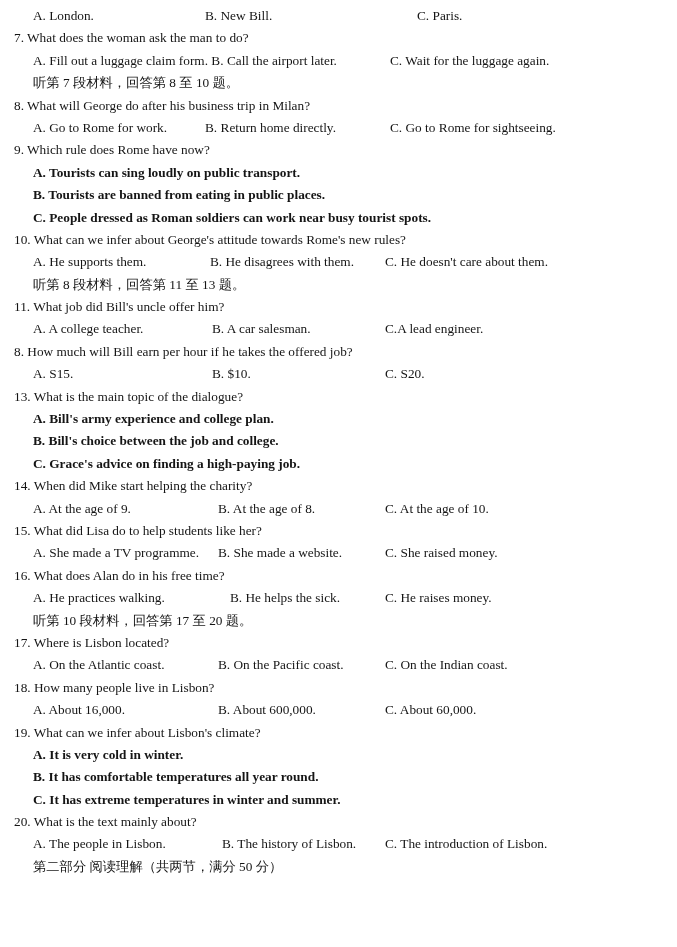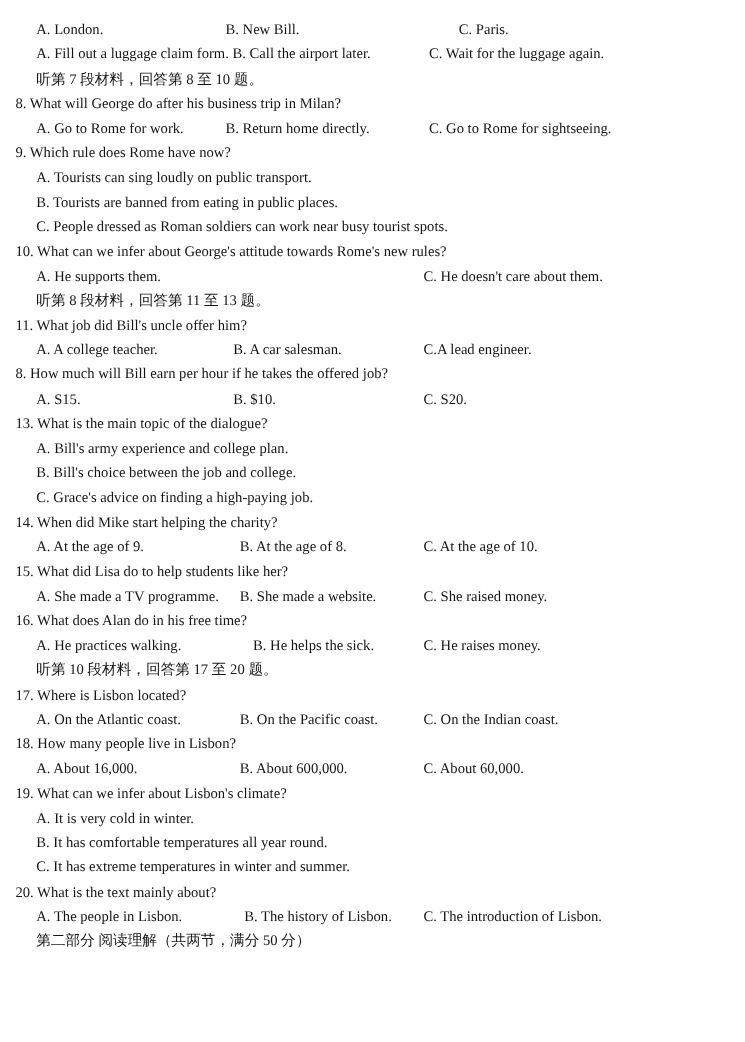--- a/index.html
+++ b/index.html
@@ -11,30 +11,30 @@
     position: relative;
     width: 677px;
     height: 947px;
     background: #ffffff;
     font-family: "Liberation Serif", "DejaVu Serif", serif;
     font-size: 13.3px;
     color: #151515;
     overflow: hidden;
   }
   .doc {
-    padding-top: 16px;
+    padding-top: 5px;
   }
   .row {
     position: relative;
     height: 22.4px;
     line-height: 22.4px;
     white-space: nowrap;
   }
   .q   { padding-left: 14px; }   
-  .opt1{ padding-left: 33px; }   
+  .opt1{ padding-left: 33px; font-weight: bold; }   
   .cn  { padding-left: 33px; }   
   .opts span {
     position: absolute;
     top: 0;
   }
   .col-a { left: 33px; }
   .footer-row {
     padding-left: 33px;
     font-weight: normal;
     height: 22.4px;
@@ -47,20 +47,21 @@
 
 <div class="page">
   <div class="doc">
 
     <div class="row opts">
       <span class="col-a">A. London.</span>
       <span style="left:205px">B. New Bill.</span>
       <span style="left:417px">C. Paris.</span>
     </div>
 
+    <div class="row q">7. What does the woman ask the man to do?</div>
     <div class="row opts">
       <span class="col-a">A. Fill out a luggage claim form. B. Call the airport later.</span>
       <span style="left:390px">C. Wait for the luggage again.</span>
     </div>
     <div class="row cn">听第 7 段材料，回答第 8 至 10 题。</div>
 
     <div class="row q">8. What will George do after his business trip in Milan?</div>
     <div class="row opts">
       <span class="col-a">A. Go to Rome for work.</span>
       <span style="left:205px">B. Return home directly.</span>
@@ -68,20 +69,21 @@
     </div>
 
     <div class="row q">9. Which rule does Rome have now?</div>
     <div class="row opt1">A. Tourists can sing loudly on public transport.</div>
     <div class="row opt1">B. Tourists are banned from eating in public places.</div>
     <div class="row opt1">C. People dressed as Roman soldiers can work near busy tourist spots.</div>
 
     <div class="row q">10. What can we infer about George's attitude towards Rome's new rules?</div>
     <div class="row opts">
       <span class="col-a">A. He supports them.</span>
+      <span style="left:210px">B. He disagrees with them.</span>
       <span style="left:385px">C. He doesn't care about them.</span>
     </div>
     <div class="row cn">听第 8 段材料，回答第 11 至 13 题。</div>
 
     <div class="row q">11. What job did Bill's uncle offer him?</div>
     <div class="row opts">
       <span class="col-a">A. A college teacher.</span>
       <span style="left:212px">B. A car salesman.</span>
       <span style="left:385px">C.A lead engineer.</span>
     </div>

